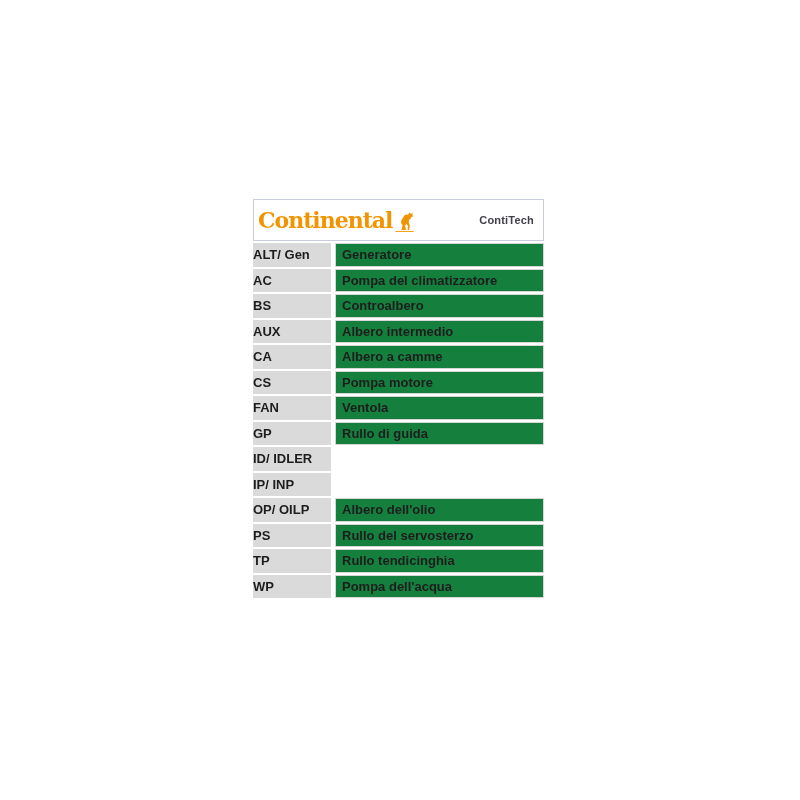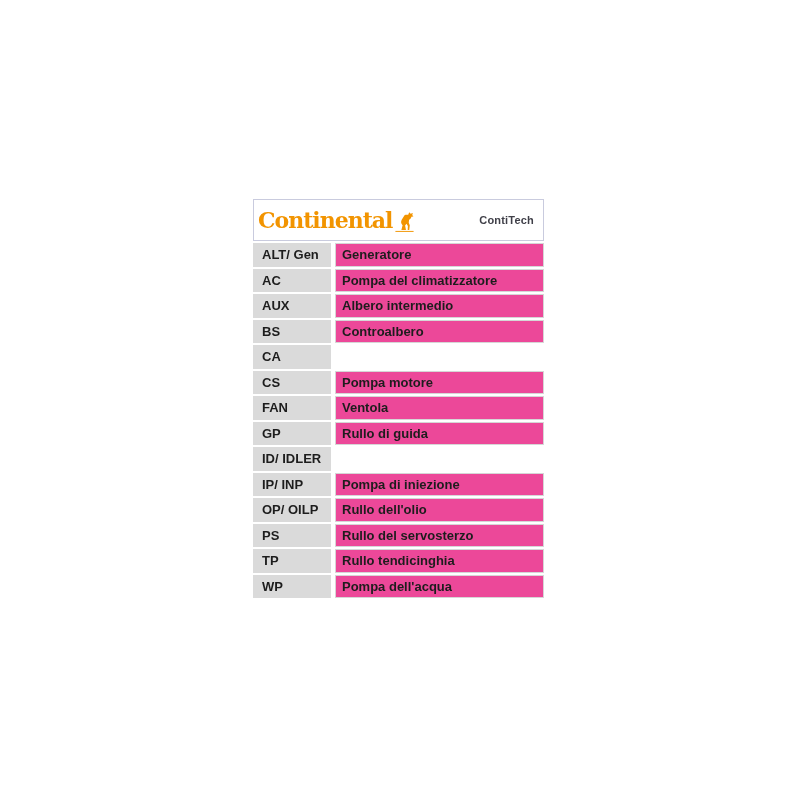--- a/index.html
+++ b/index.html
@@ -26,26 +26,26 @@
     font-weight:bold;font-size:22px;line-height:26px;letter-spacing:-1px;
   }
   .horse{margin-left:2px;display:block;}
   .subbrand{
     font-size:11px;font-weight:bold;color:var(--subbrand-gray,#3F3F48);
     letter-spacing:0.2px;
   }
   .row{display:flex;gap:4px;height:23.5px;margin-bottom:2px;}
   .abbr{
     width:78px;background:var(--cell-gray,#DADADA);
-    display:flex;align-items:center;padding-left:9px;
+    display:flex;align-items:center;
     font-size:13px;font-weight:bold;color:var(--text-dark,#1D1D1D);
     white-space:nowrap;
   }
   .desc{
-    flex:1;background:#ec4899;border:1px solid var(--desc-border,#D6D6D6);
+    flex:1;background:#15803d;border:1px solid var(--desc-border,#D6D6D6);
     display:flex;align-items:center;padding-left:6px;
     font-size:13px;font-weight:bold;color:var(--text-dark,#1D1D1D);
     white-space:nowrap;
   }
 </style>
 </head>
 <body>
 
 <div class="stage">
   <div class="panel">
@@ -73,31 +73,32 @@
     <div class="abbr">ALT/ Gen</div>
     <div class="desc">Generatore</div>
   </div>
 
   <div class="row">
     <div class="abbr">AC</div>
     <div class="desc">Pompa del climatizzatore</div>
   </div>
 
   <div class="row">
+    <div class="abbr">BS</div>
+    <div class="desc">Controalbero</div>
+  </div>
+
+  <div class="row">
     <div class="abbr">AUX</div>
     <div class="desc">Albero intermedio</div>
   </div>
 
   <div class="row">
-    <div class="abbr">BS</div>
-    <div class="desc">Controalbero</div>
-  </div>
-
-  <div class="row">
     <div class="abbr">CA</div>
+    <div class="desc">Albero a camme</div>
   </div>
 
   <div class="row">
     <div class="abbr">CS</div>
     <div class="desc">Pompa motore</div>
   </div>
 
   <div class="row">
     <div class="abbr">FAN</div>
     <div class="desc">Ventola</div>
@@ -107,26 +108,25 @@
     <div class="abbr">GP</div>
     <div class="desc">Rullo di guida</div>
   </div>
 
   <div class="row">
     <div class="abbr">ID/ IDLER</div>
   </div>
 
   <div class="row">
     <div class="abbr">IP/ INP</div>
-    <div class="desc">Pompa di iniezione</div>
   </div>
 
   <div class="row">
     <div class="abbr">OP/ OILP</div>
-    <div class="desc">Rullo dell'olio</div>
+    <div class="desc">Albero dell'olio</div>
   </div>
 
   <div class="row">
     <div class="abbr">PS</div>
     <div class="desc">Rullo del servosterzo</div>
   </div>
 
   <div class="row">
     <div class="abbr">TP</div>
     <div class="desc">Rullo tendicinghia</div>

